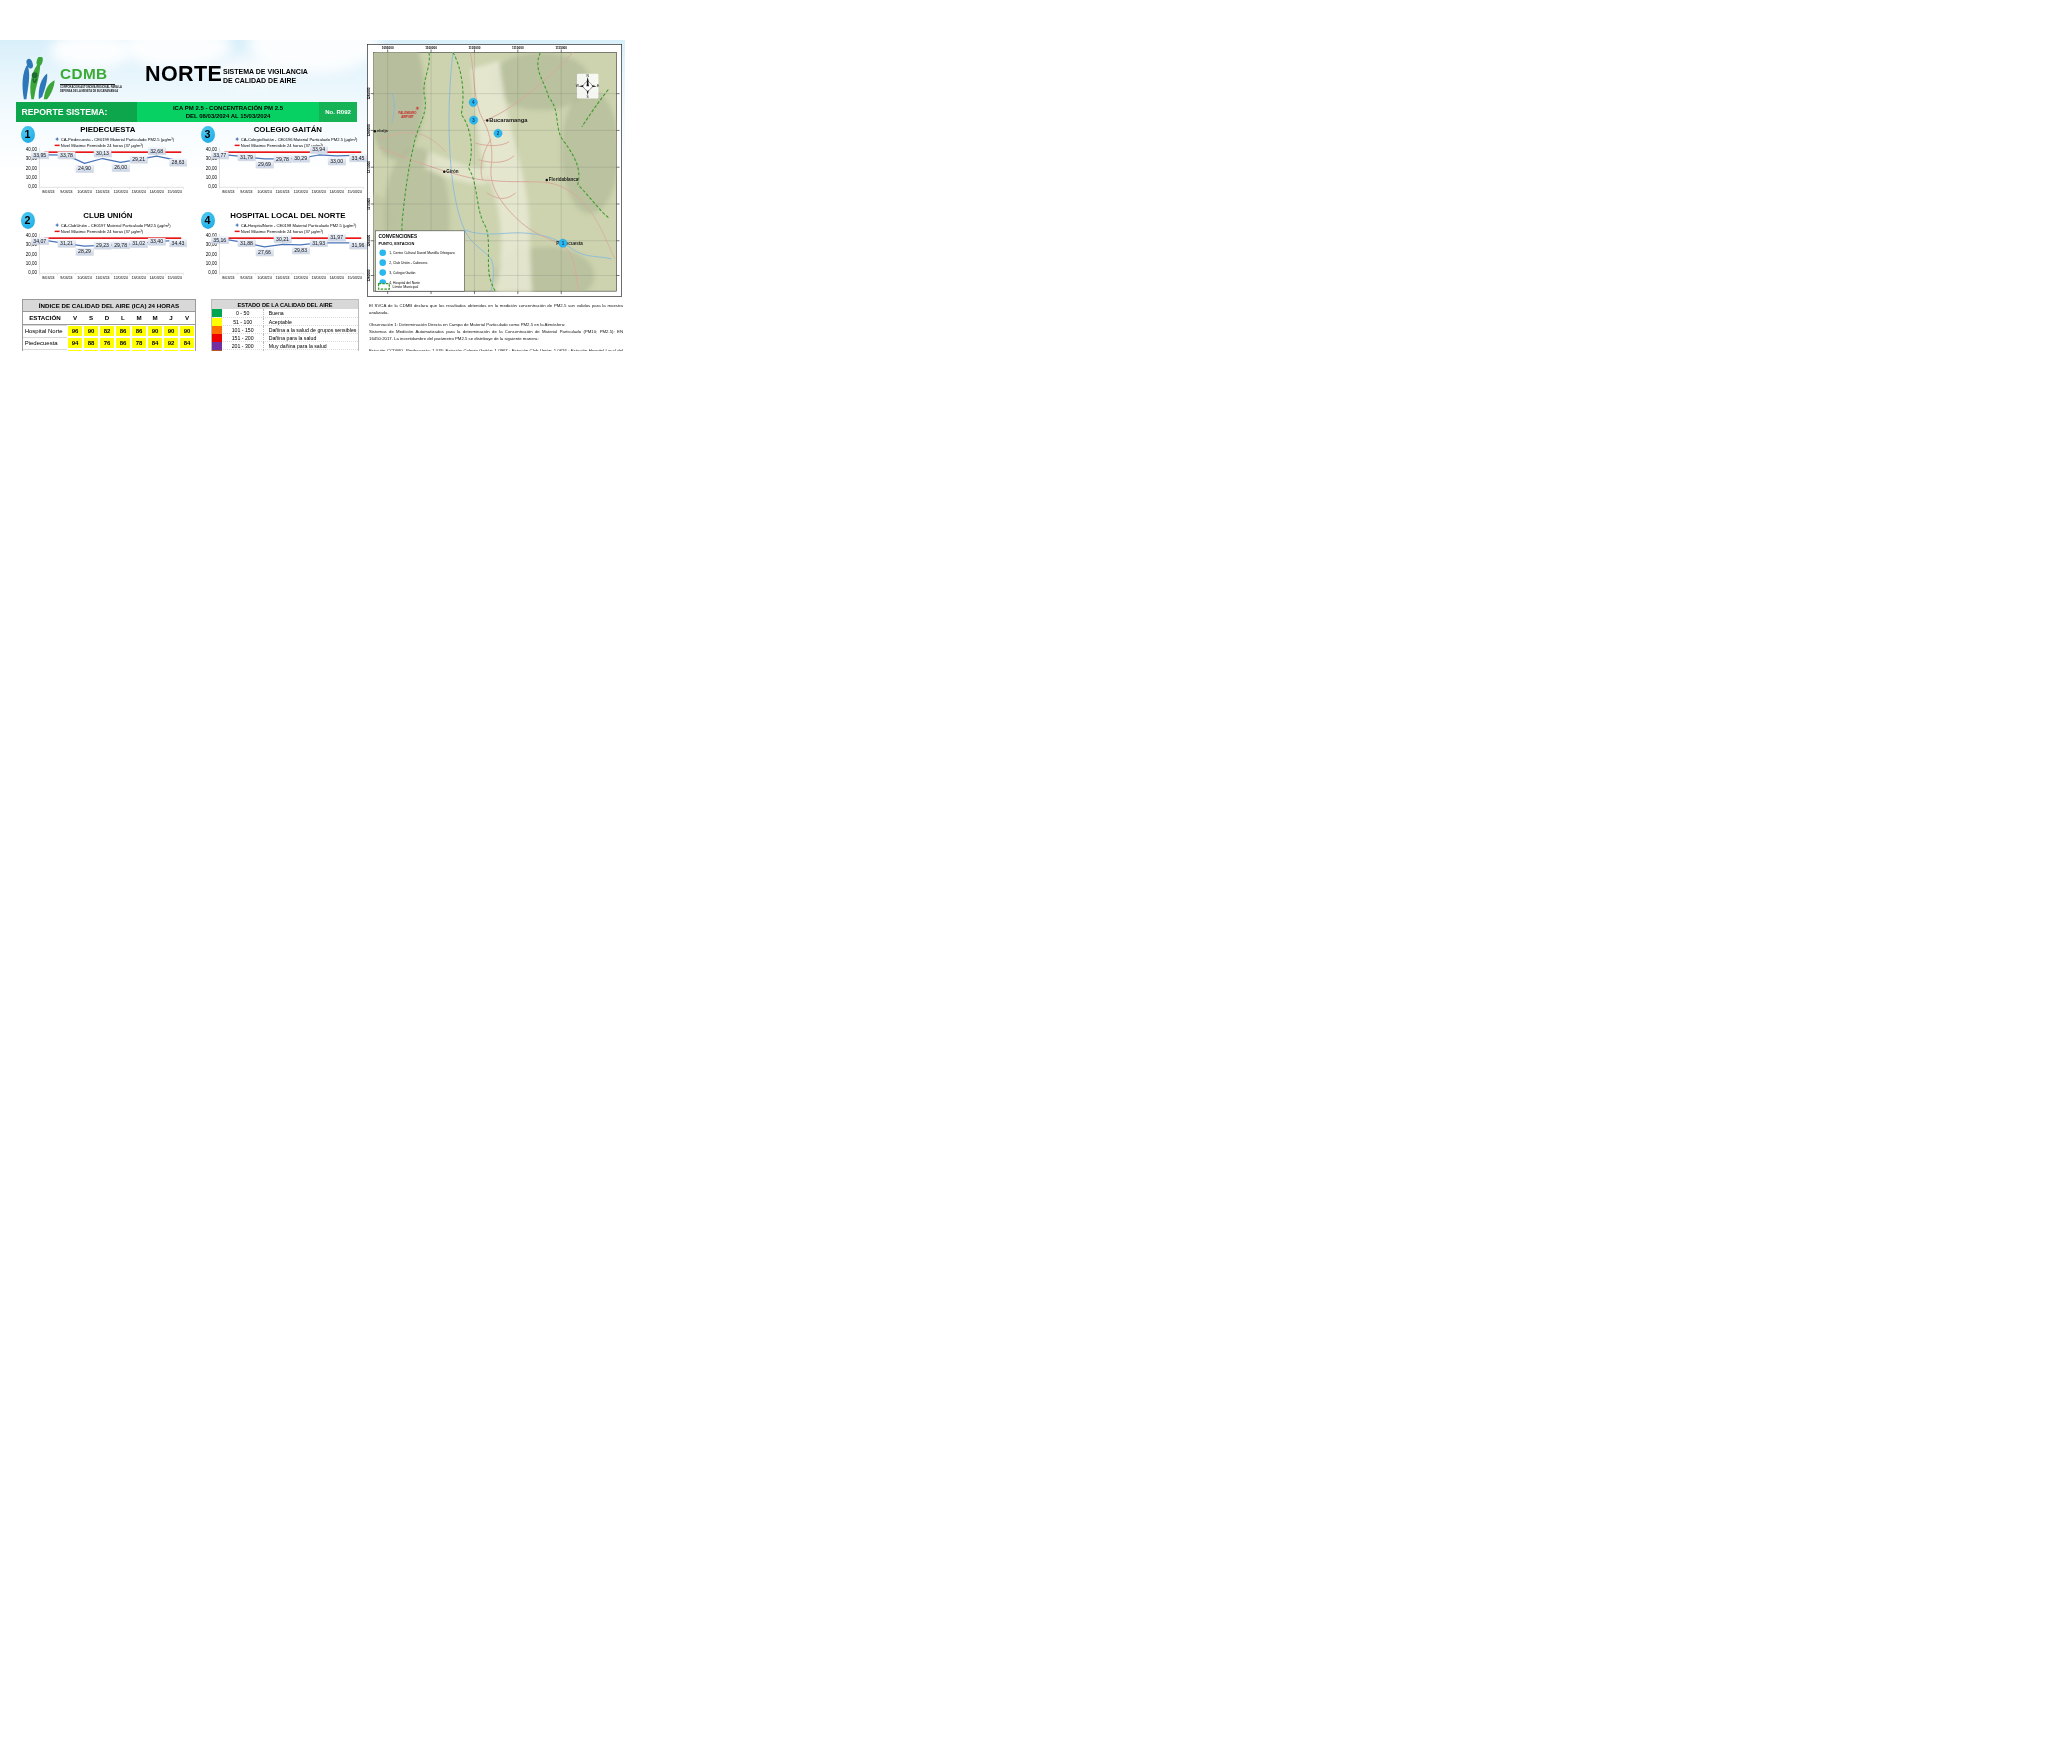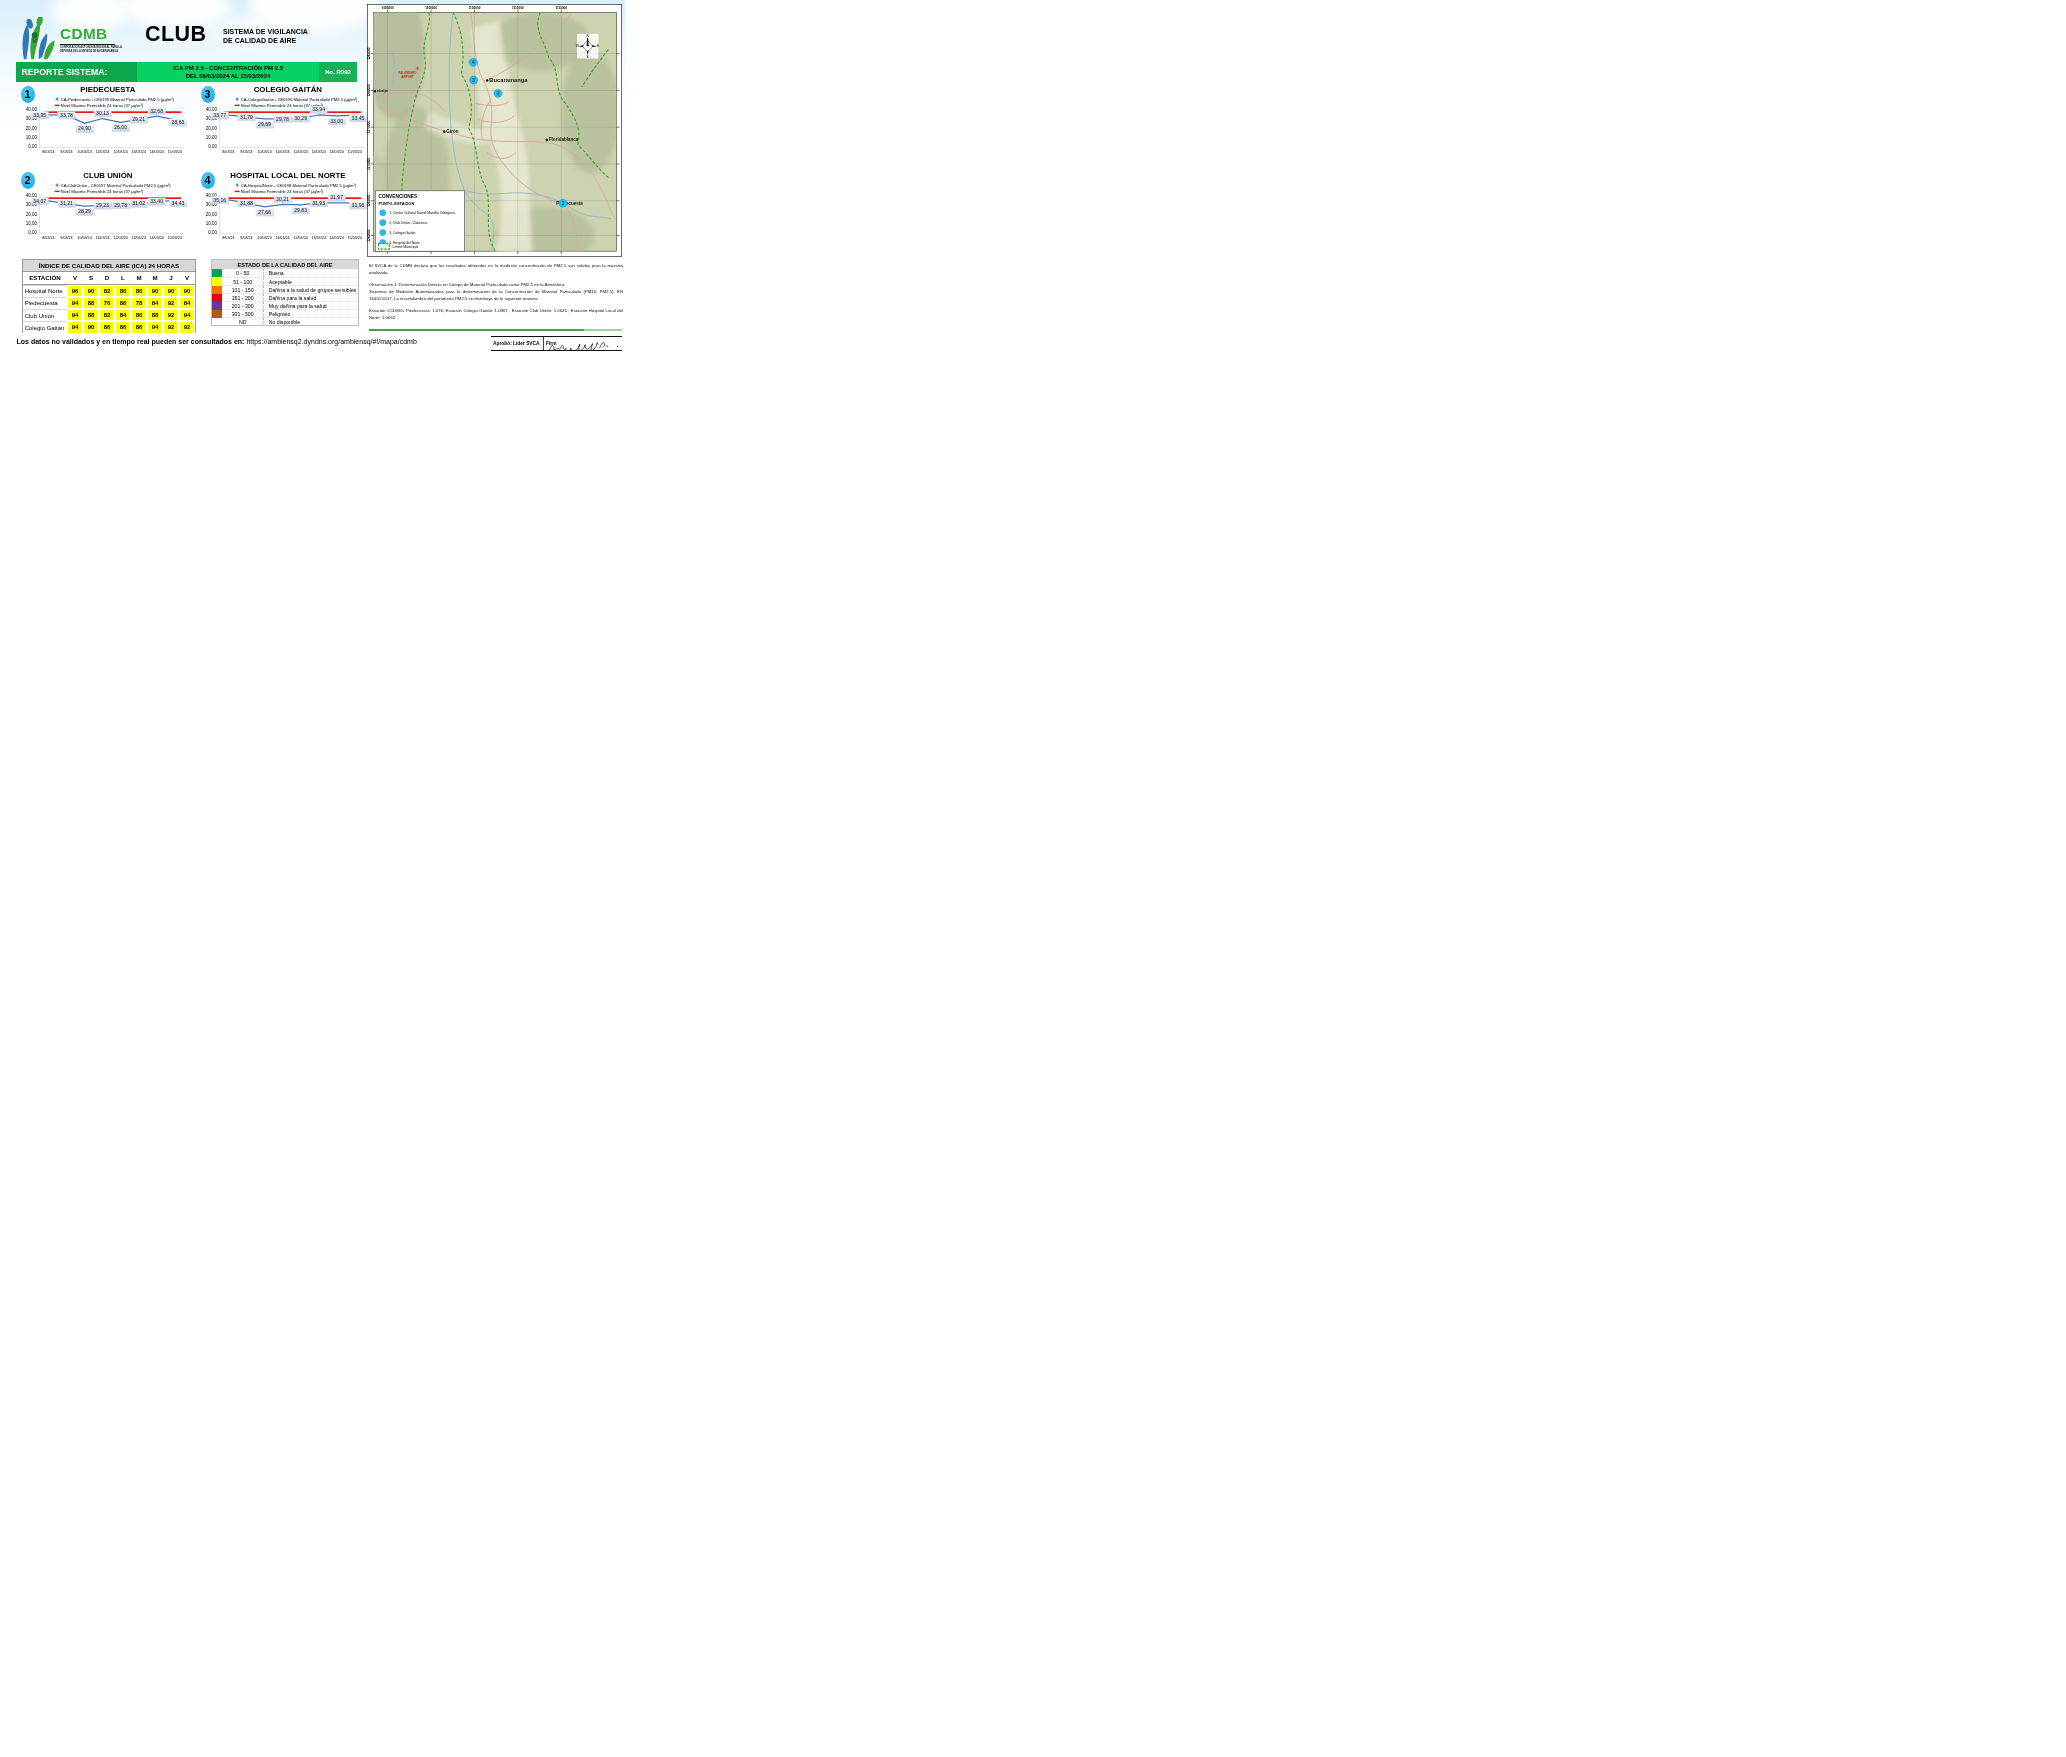--- a/index.html
+++ b/index.html
@@ -1,19 +1,19 @@
 <!DOCTYPE html>
 <html style="font-size:6.6px"><head>
 <meta charset="utf-8">
 <style>
   * { margin:0; padding:0; box-sizing:border-box; }
   html,body { width:625px; height:351px; }
   body { font-family:"Liberation Sans", sans-serif; overflow:hidden; }
   #page { position:relative; width:625px; height:351px; overflow:hidden;
-          background:linear-gradient(180deg,#d8effa 0%,#e7f5fc 10%,#f4fbfe 22%,#ffffff 38%,#ffffff 100%); }
+          background:linear-gradient(180deg,#d8effa 0%,#e7f5fc 10%,#f4fbfe 22%,#ffffff 38%,#ffffff 100%);margin-top:40px; }
   .cloud { position:absolute; background:#ffffff; border-radius:50%; filter:blur(5.8px); opacity:.9; }
   .abs { position:absolute; }
 
   
   #logo-text { color:#3aaa35; font-weight:800; font-size:15.3px; letter-spacing:0.4px; }
   #logo-rule { width:55px; height:1.2px; background:#1a1a1a; margin-top:0.8px; }
   #org-name { font-size:2.6px; font-weight:700; color:#222; white-space:pre-line; line-height:1.5; margin-top:1.2px; }
   #svca-acronym { font-size:21.5px; font-weight:900; color:#000; letter-spacing:0.4px; }
   #svca-name { font-size:7px; font-weight:800; color:#000; white-space:pre-line; line-height:1.25; }
 
@@ -92,21 +92,21 @@
     <ellipse cx="52" cy="10" rx="7" ry="12" fill="#3ba53a" transform="rotate(14 52 10)"></ellipse>
     <circle cx="40" cy="44" r="7" fill="#1e6b2f"></circle>
     <path d="M36,52 C38,64 42,64 44,52" fill="none" stroke="#1e6b2f" stroke-width="4"></path>
   </svg>
   <div class="abs" style="left:60px; top:25px;">
     <div id="logo-text">CDMB</div>
     <div id="logo-rule"></div>
     <div id="org-name">CORPORACIÓN AUTÓNOMA REGIONAL PARA LA
 DEFENSA DE LA MESETA DE BUCARAMANGA</div>
   </div>
-  <div class="abs" style="left:145px; top:21.5px;" id="svca-acronym">CLUB</div>
+  <div class="abs" style="left:145px; top:21.5px;" id="svca-acronym">NORTE</div>
   <div class="abs" style="left:223px; top:28px;" id="svca-name">SISTEMA DE VIGILANCIA
 DE CALIDAD DE AIRE</div>
 
   <div class="abs banner-seg" id="banner-left" style="background: rgb(14, 166, 77);">
     <span>REPORTE SISTEMA:</span>
   </div>
   <div class="abs banner-seg" id="banner-middle" style="background: rgb(6, 209, 98);">
     <span>ICA PM 2.5 - CONCENTRACIÓN PM 2.5
 DEL 08/03/2024 AL 15/03/2024</span>
   </div>

